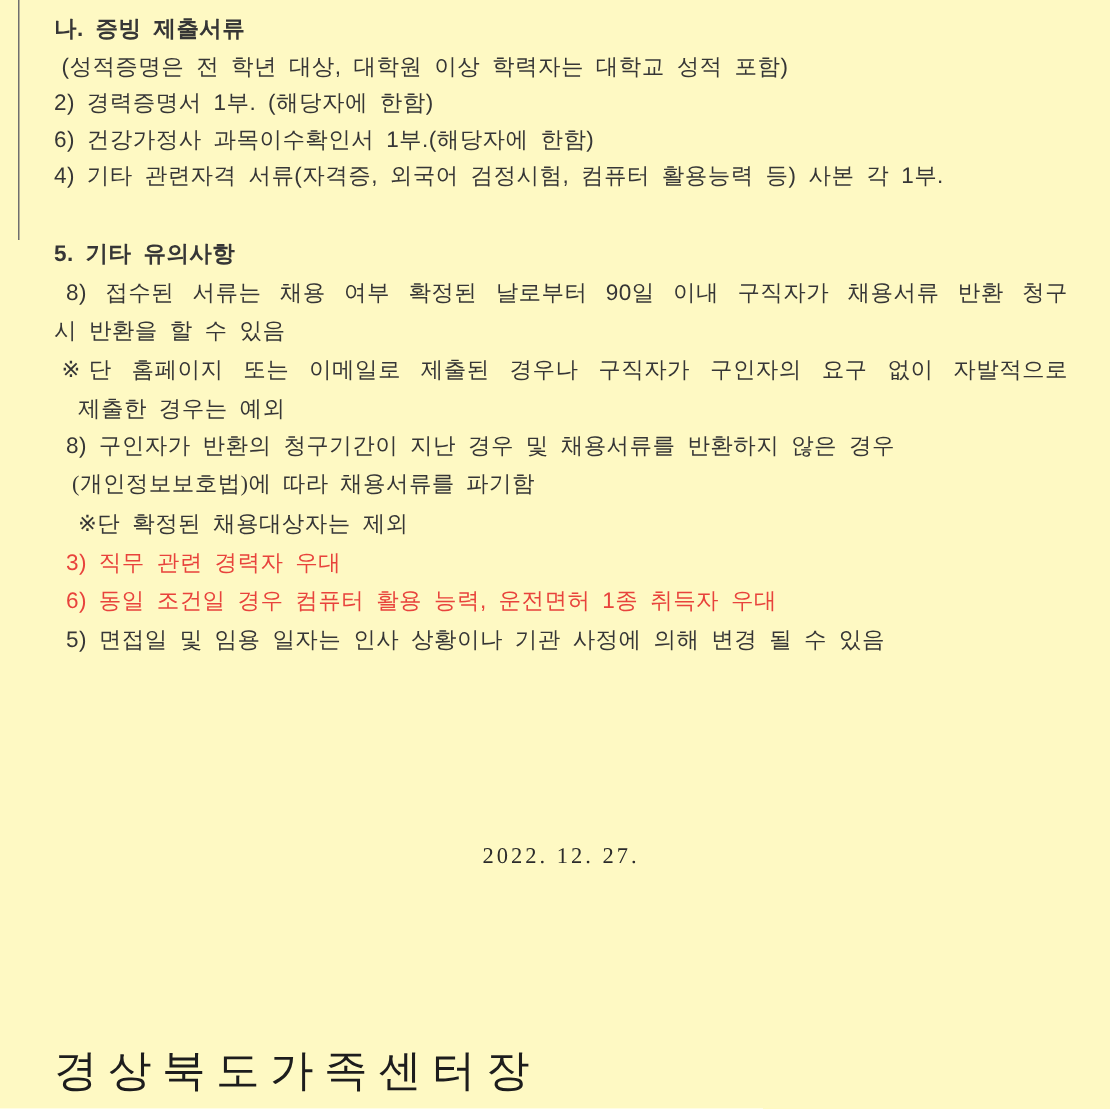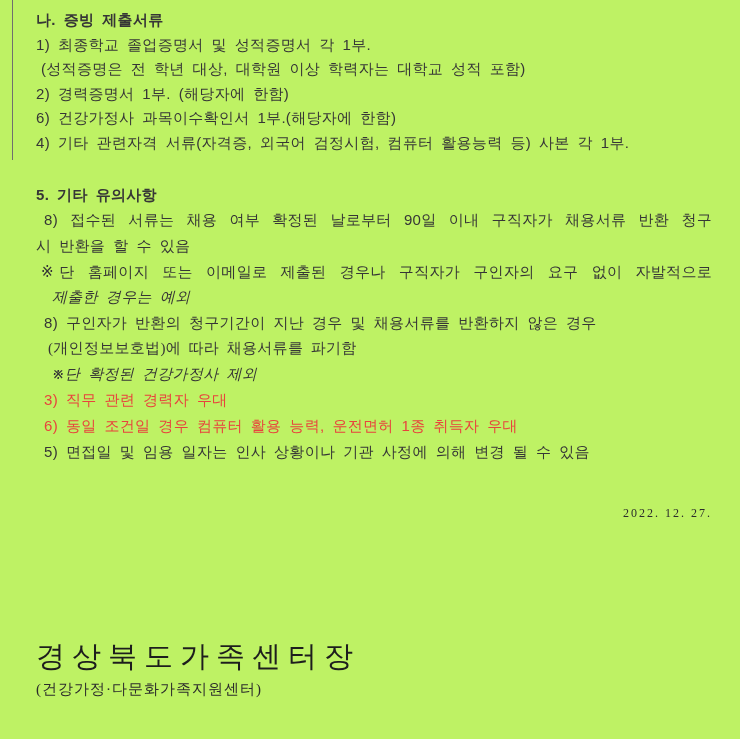--- a/index.html
+++ b/index.html
@@ -1,21 +1,21 @@
 <!DOCTYPE html>
 <html><head>
 <meta charset="utf-8">
 <style>
   * { margin: 0; padding: 0; box-sizing: border-box; }
   html, body { background: #ffffff; }
   .page {
     position: relative;
     width: 740px;
     height: 739px;
-    background: #bef264;
+    background: #fef9c3;
     overflow: hidden;
     font-family: "Liberation Sans", "DejaVu Sans", sans-serif;
     color: #363636;
   }
   .left-border-remnant {
     position: absolute;
     left: 12px;
     top: 0;
     width: 1px;
     height: 160px;
@@ -34,31 +34,31 @@
     font-size: 15px;
     letter-spacing: 0.3px;
     word-spacing: 3.5px;
     white-space: nowrap;
   }
   .heading { font-weight: bold; }
   .sec-notes { margin-top: 26px; }
   .indent-1 { padding-left: 5px; }
   .indent-2 { padding-left: 8px; }
   .indent-3 { padding-left: 12px; font-family: Liberation Serif, serif; }
-  .indent-4 { padding-left: 16px; font-style: italic; }
+  .indent-4 { padding-left: 16px; }
   .justified {
     white-space: normal;
     text-align: justify;
     text-align-last: justify;
   }
   .date-line {
-    margin-top: 38px;
-    text-align: right;
+    margin-top: 120px;
+    text-align: center;
     font-family: "Liberation Serif", "DejaVu Serif", serif;
-    font-size: 12px;
+    font-size: 15px;
     line-height: 22px;
     letter-spacing: 2px;
     color: #2b2b2b;
   }
   .signature { margin-top: 114px; text-align: left; }
   .signature-title {
     font-family: "Liberation Serif", "DejaVu Serif", serif;
     font-size: 29px;
     line-height: 36px;
     letter-spacing: 7px;
@@ -77,36 +77,35 @@
 <body>
 
 <div class="page">
 
   <div class="left-border-remnant"></div>
 
   <div class="content">
 
     <div class="sec-submission">
       <div class="line heading">나. 증빙 제출서류</div>
-      <div class="line">1) 최종학교 졸업증명서 및 성적증명서 각 1부.</div>
       <div class="line indent-1">(성적증명은 전 학년 대상, 대학원 이상 학력자는 대학교 성적 포함)</div>
       <div class="line">2) 경력증명서 1부. (해당자에 한함)</div>
       <div class="line">6) 건강가정사 과목이수확인서 1부.(해당자에 한함)</div>
       <div class="line">4) 기타 관련자격 서류(자격증, 외국어 검정시험, 컴퓨터 활용능력 등) 사본 각 1부.</div>
     </div>
 
     <div class="sec-notes">
       <div class="line heading">5. 기타 유의사항</div>
       <div class="line indent-2 justified">8) 접수된 서류는 채용 여부 확정된 날로부터 90일 이내 구직자가 채용서류 반환 청구</div>
       <div class="line">시 반환을 할 수 있음</div>
       <div class="line indent-1 justified">※단 홈페이지 또는 이메일로 제출된 경우나 구직자가 구인자의 요구 없이 자발적으로</div>
       <div class="line indent-4">제출한 경우는 예외</div>
       <div class="line indent-2">8) 구인자가 반환의 청구기간이 지난 경우 및 채용서류를 반환하지 않은 경우</div>
       <div class="line indent-3">(개인정보보호법)에 따라 채용서류를 파기함</div>
-      <div class="line indent-4">※단 확정된 건강가정사 제외</div>
+      <div class="line indent-4">※단 확정된 채용대상자는 제외</div>
       <div class="line indent-2" style="color: rgb(232, 67, 60);">3) 직무 관련 경력자 우대</div>
       <div class="line indent-2" style="color: rgb(232, 67, 60);">6) 동일 조건일 경우 컴퓨터 활용 능력, 운전면허 1종 취득자 우대</div>
       <div class="line indent-2">5) 면접일 및 임용 일자는 인사 상황이나 기관 사정에 의해 변경 될 수 있음</div>
     </div>
 
     <div class="date-line">2022. 12. 27.</div>
 
     <div class="signature">
       <div class="signature-title">경상북도가족센터장</div>
       <div class="signature-subtitle">(건강가정·다문화가족지원센터)</div>

